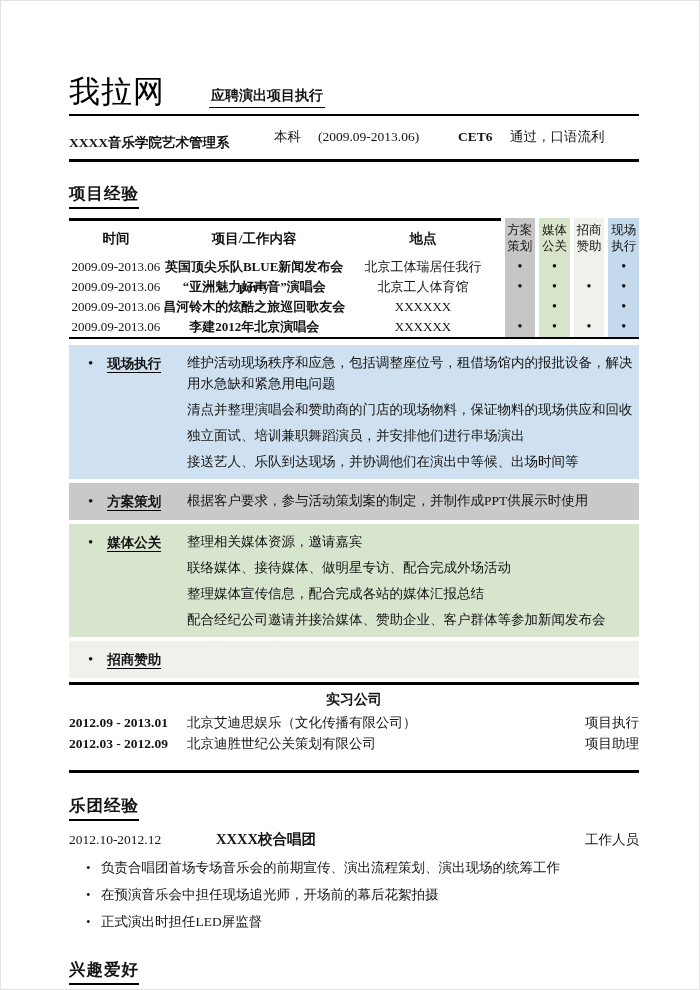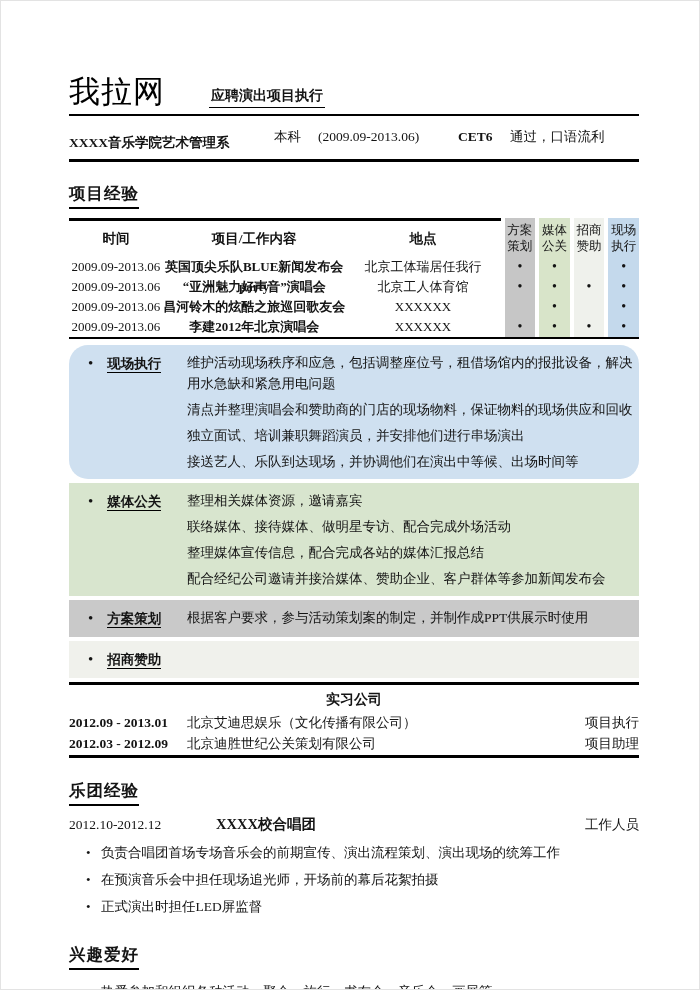--- a/index.html
+++ b/index.html
@@ -71,21 +71,21 @@
   .dblock-items { flex:1; font-size:13.5px; }
   .dblock-items .ditem { line-height:21px; margin-bottom:5px; }
   .dblock-items .ditem:last-child { margin-bottom:0; }
 
   
   .intern-title { text-align:center; font-size:14px; font-weight:bold; padding:6px 0 4px 0; }
   .intern-row { display:flex; font-size:13.5px; line-height:20px; margin-bottom:1px; }
   .intern-period { width:118px; font-weight:bold; }
   .intern-company { flex:1; }
   .intern-role { width:80px; text-align:right; }
-  .intern-rows { padding-bottom:0; }
+  .intern-rows { padding-bottom:15px; }
 
   
   .sec-band { margin-top:22px; }
   .band-row { display:flex; align-items:center; font-size:13.5px; margin-top:9px; }
   .band-period { width:147px; }
   .band-org { flex:1; font-weight:bold; font-size:14.5px; }
   .band-role { width:80px; text-align:right; }
   .blist { margin-top:5px; }
   .blist .bitem {
     font-size:13.5px; line-height:27px; padding-left:32px; position:relative;
@@ -176,42 +176,42 @@
         <div class="c-skill" style="background-color: rgb(198, 198, 198);">•</div>
         <div class="c-skill" style="background-color: rgb(216, 228, 201);">•</div>
         <div class="c-skill" style="background-color: rgb(239, 241, 236);">•</div>
         <div class="c-skill" style="background-color: rgb(196, 217, 236);">•</div>
       </div>
       <hr class="ptable-bottom">
     </div>
 
     
     <div class="dblocks">
-      <div class="dblock" style="background-color: rgb(207, 224, 240); border-radius: 19px;">
+      <div class="dblock" style="background-color: rgb(207, 224, 240);">
         <div class="dblock-label"><b>现场执行</b></div>
         <div class="dblock-items">
           <div class="ditem">维护活动现场秩序和应急，包括调整座位号，租借场馆内的报批设备，解决用水急缺和紧急用电问题</div>
           <div class="ditem">清点并整理演唱会和赞助商的门店的现场物料，保证物料的现场供应和回收</div>
           <div class="ditem">独立面试、培训兼职舞蹈演员，并安排他们进行串场演出</div>
           <div class="ditem">接送艺人、乐队到达现场，并协调他们在演出中等候、出场时间等</div>
+        </div>
+      </div>
+      <div class="dblock" style="background-color: rgb(201, 201, 201);">
+        <div class="dblock-label"><b>方案策划</b></div>
+        <div class="dblock-items">
+          <div class="ditem">根据客户要求，参与活动策划案的制定，并制作成PPT供展示时使用</div>
         </div>
       </div>
       <div class="dblock" style="background-color: rgb(216, 229, 206);">
         <div class="dblock-label"><b>媒体公关</b></div>
         <div class="dblock-items">
           <div class="ditem">整理相关媒体资源，邀请嘉宾</div>
           <div class="ditem">联络媒体、接待媒体、做明星专访、配合完成外场活动</div>
           <div class="ditem">整理媒体宣传信息，配合完成各站的媒体汇报总结</div>
           <div class="ditem">配合经纪公司邀请并接洽媒体、赞助企业、客户群体等参加新闻发布会</div>
-        </div>
-      </div>
-      <div class="dblock" style="background-color: rgb(201, 201, 201);">
-        <div class="dblock-label"><b>方案策划</b></div>
-        <div class="dblock-items">
-          <div class="ditem">根据客户要求，参与活动策划案的制定，并制作成PPT供展示时使用</div>
         </div>
       </div>
       <div class="dblock" style="background-color: rgb(240, 241, 236);">
         <div class="dblock-label"><b>招商赞助</b></div>
       </div>
     </div>
 
     
     <hr class="hr3">
     <div class="intern-title">实习公司</div>

